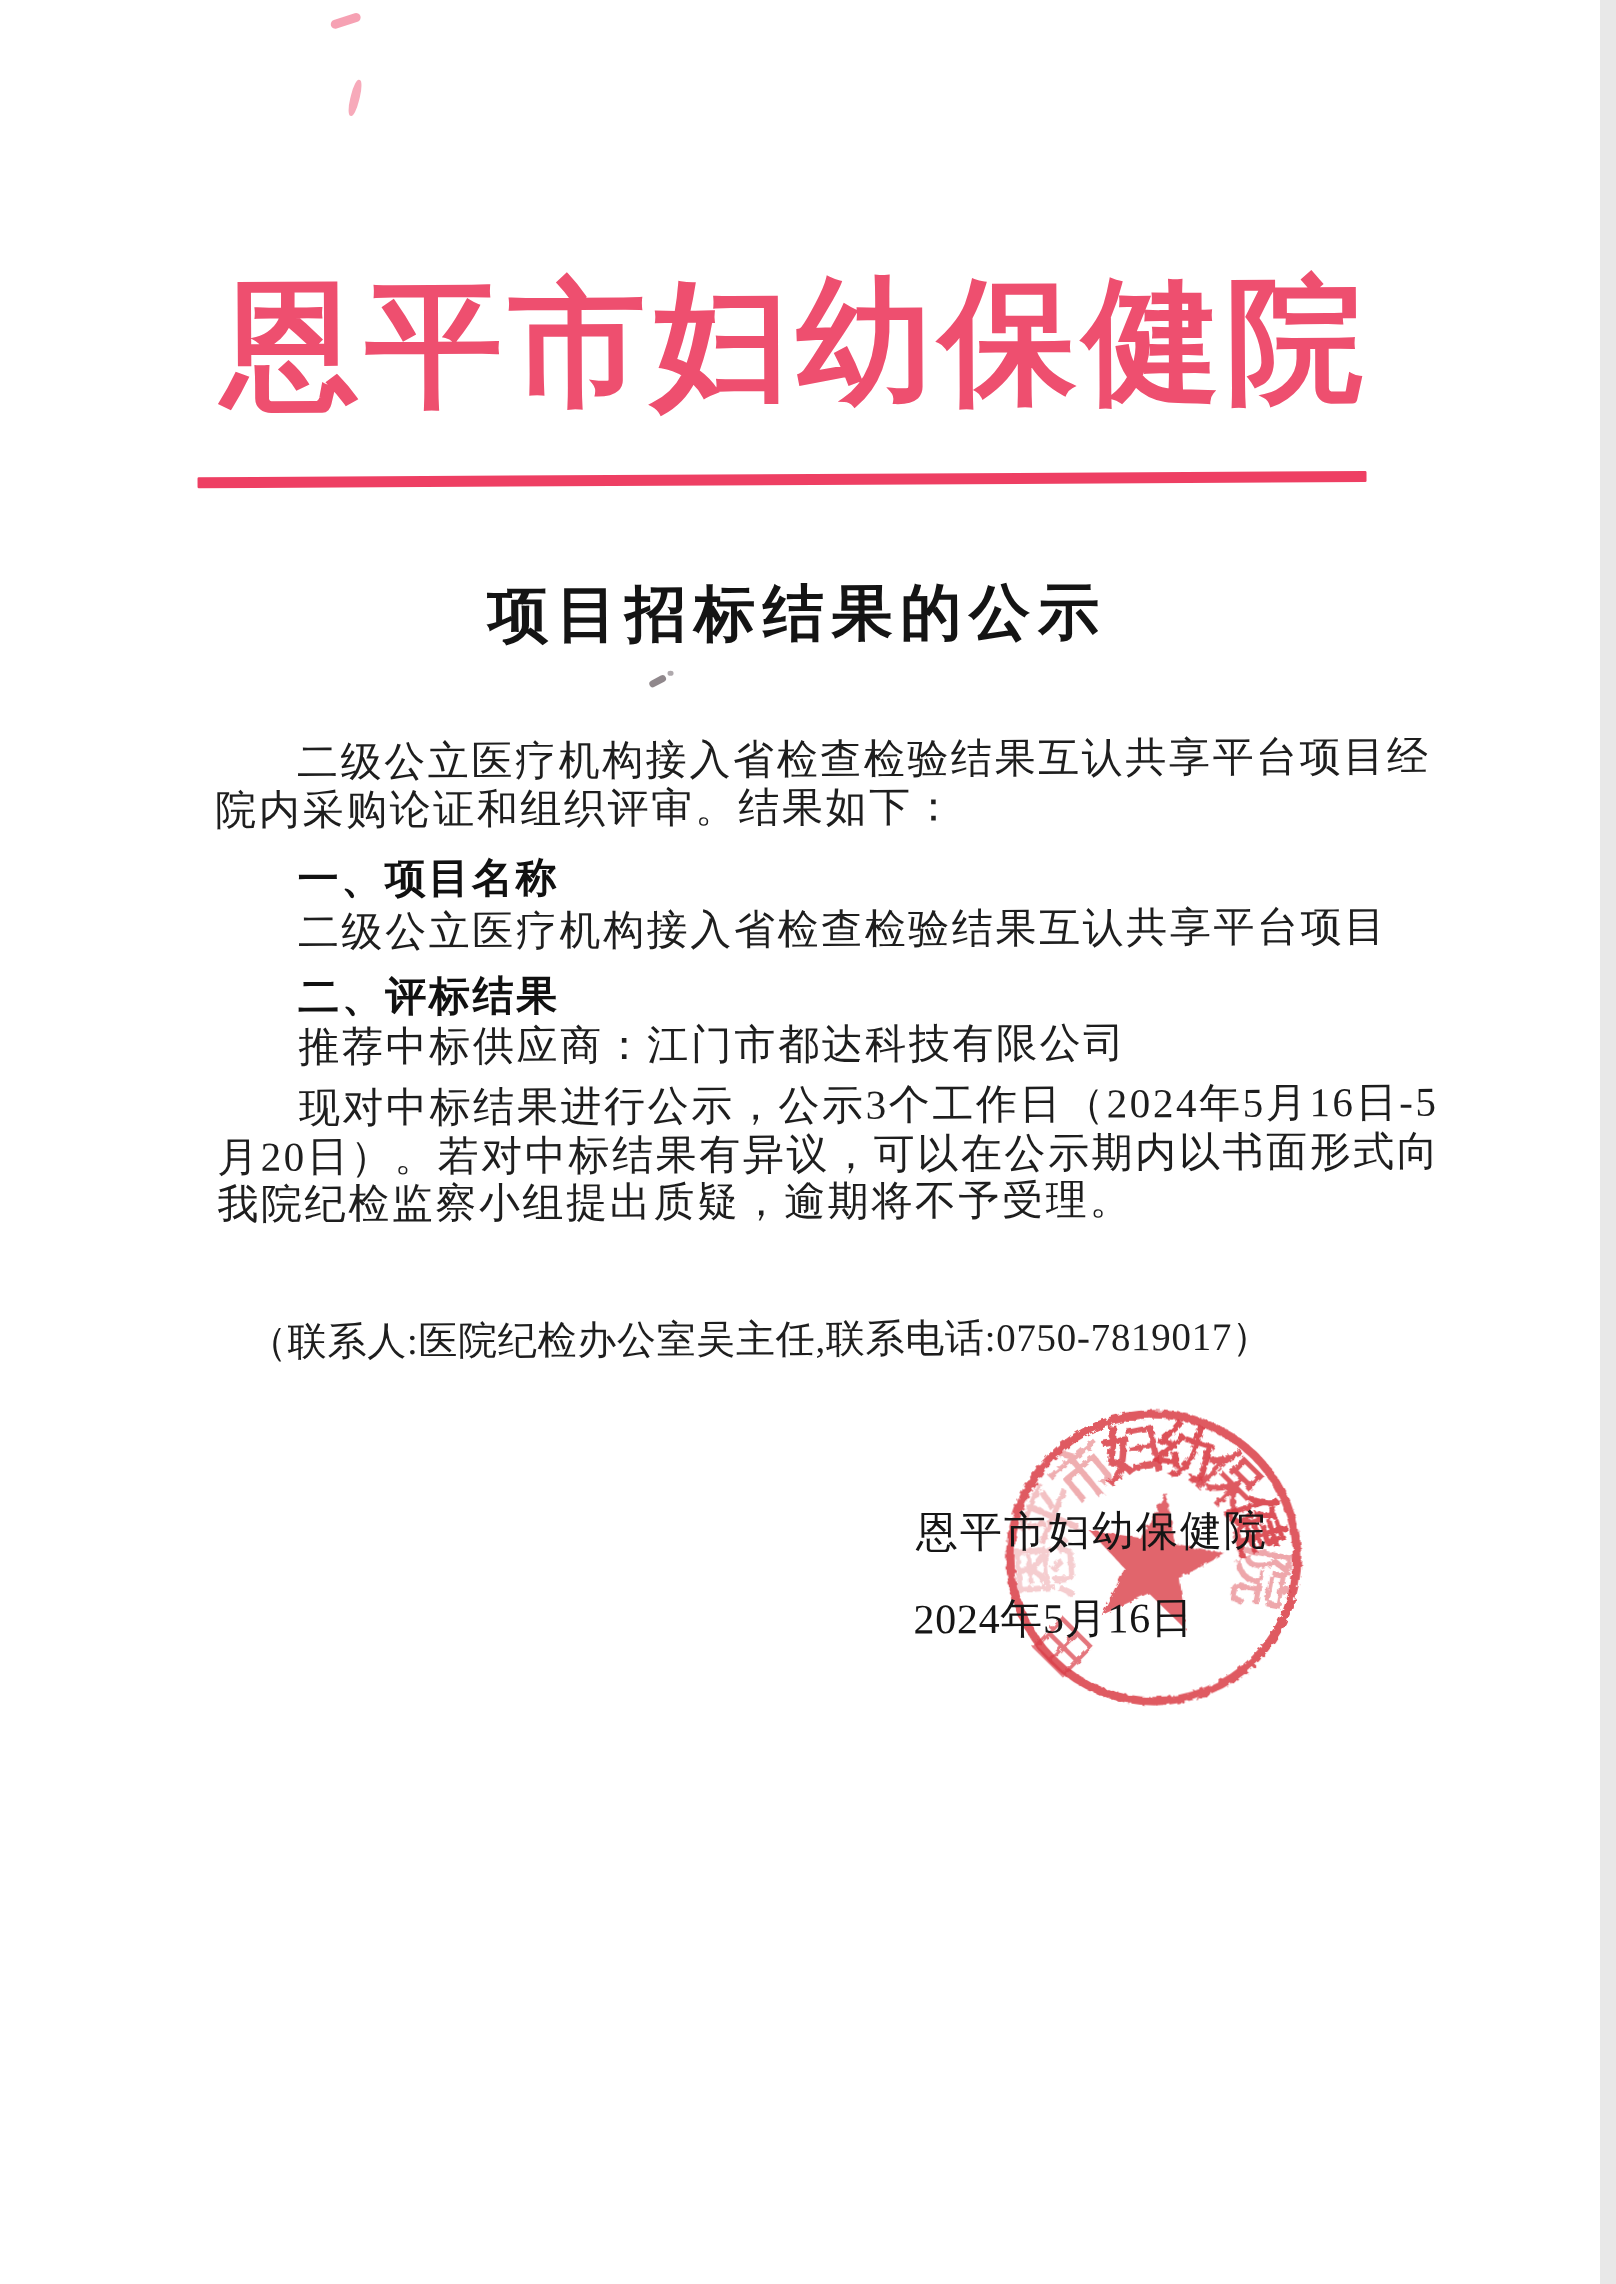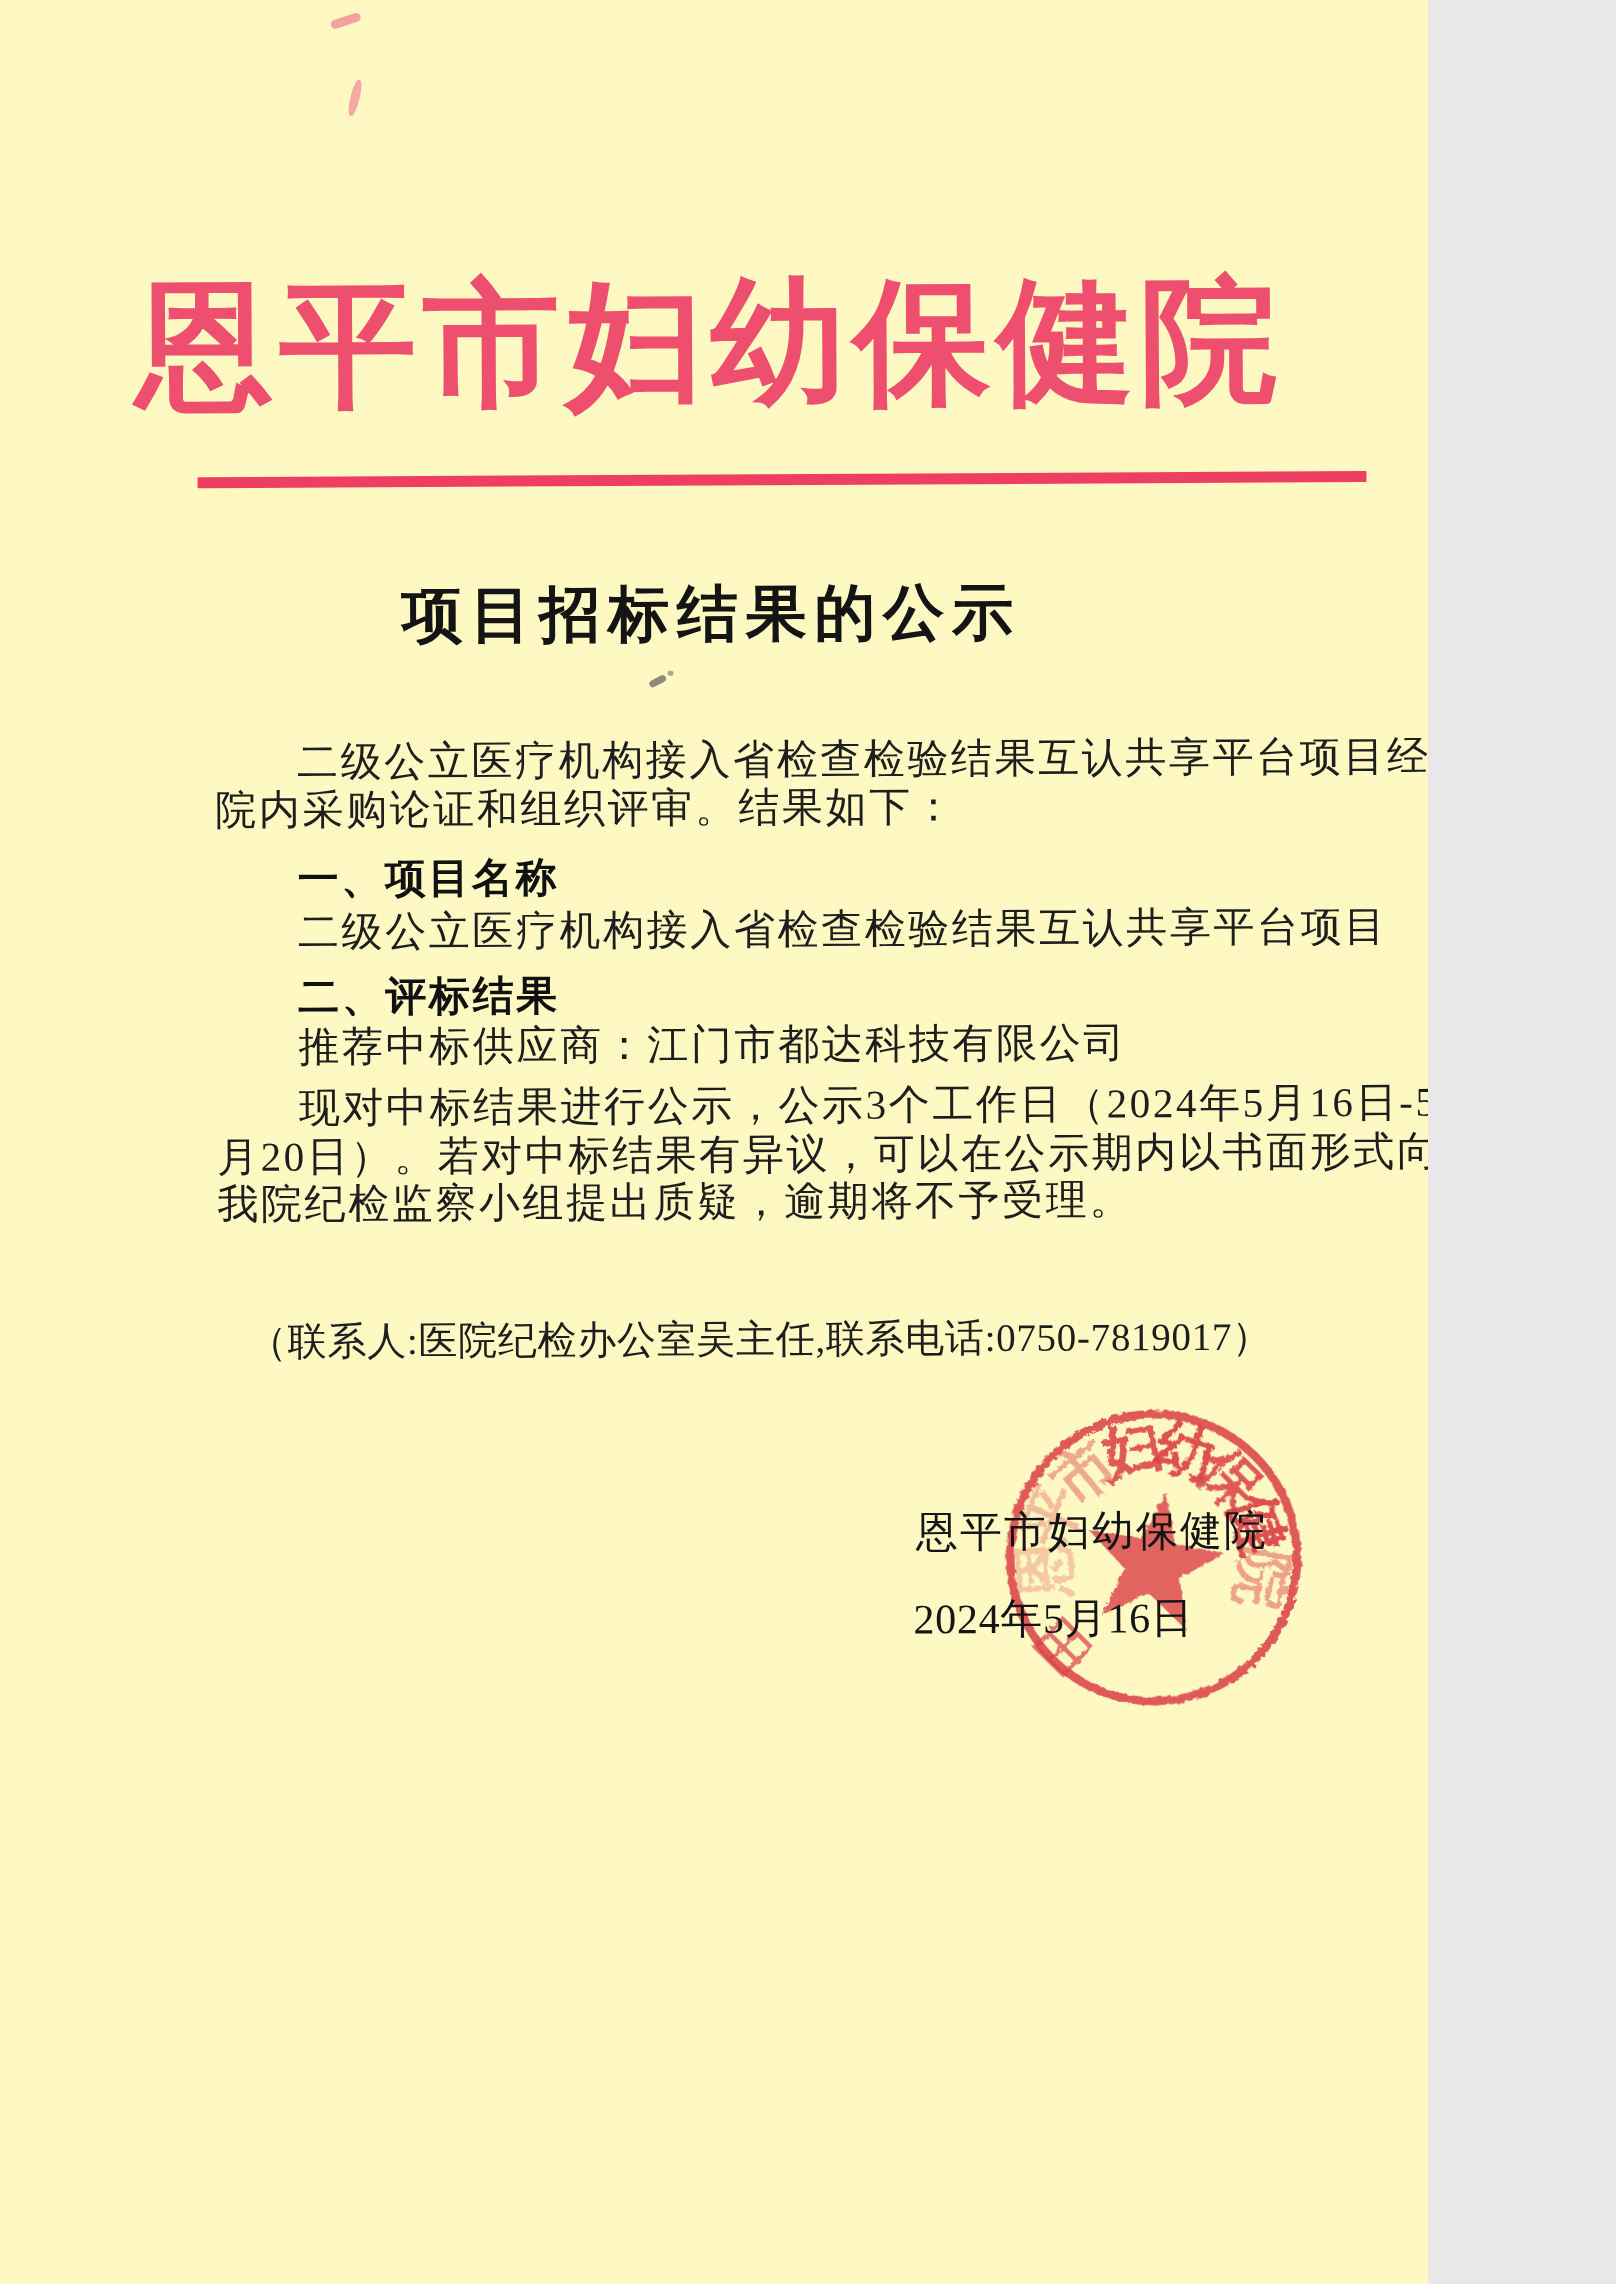--- a/index.html
+++ b/index.html
@@ -1,20 +1,20 @@
 <!DOCTYPE html>
 <html style="--pink: #ee4f6f; --rule-pink: #ee3f63; --seal-red: #d93d47; --ink: #1e1e1e;font-size:10.4px"><head>
 <meta charset="utf-8">
 <style>
   html,body{margin:0;padding:0;background:#e8e8e8;}
   :root{
     --pink:#ee4f6f; --rule-pink:#ee3f63; --seal-red:#d93d47; --ink:#1e1e1e;
   }
   .page{
-    position:relative; width:1428px; height:2284px; background:#fef9c3;
+    position:relative; width:1600px; height:2284px; background:#ffffff;
     overflow:hidden; font-family:"Liberation Serif", serif; color:var(--ink);
   }
   .scan{
     position:absolute; inset:0;
     transform:rotate(-0.3deg); transform-origin:808px 1142px;
   }
   .letterhead{
     position:absolute; top:266px; left:0; width:100%; text-align:center;
     font-size:137px; line-height:1.15; font-weight:bold; color:var(--pink);
     letter-spacing:6.5px; white-space:nowrap;

